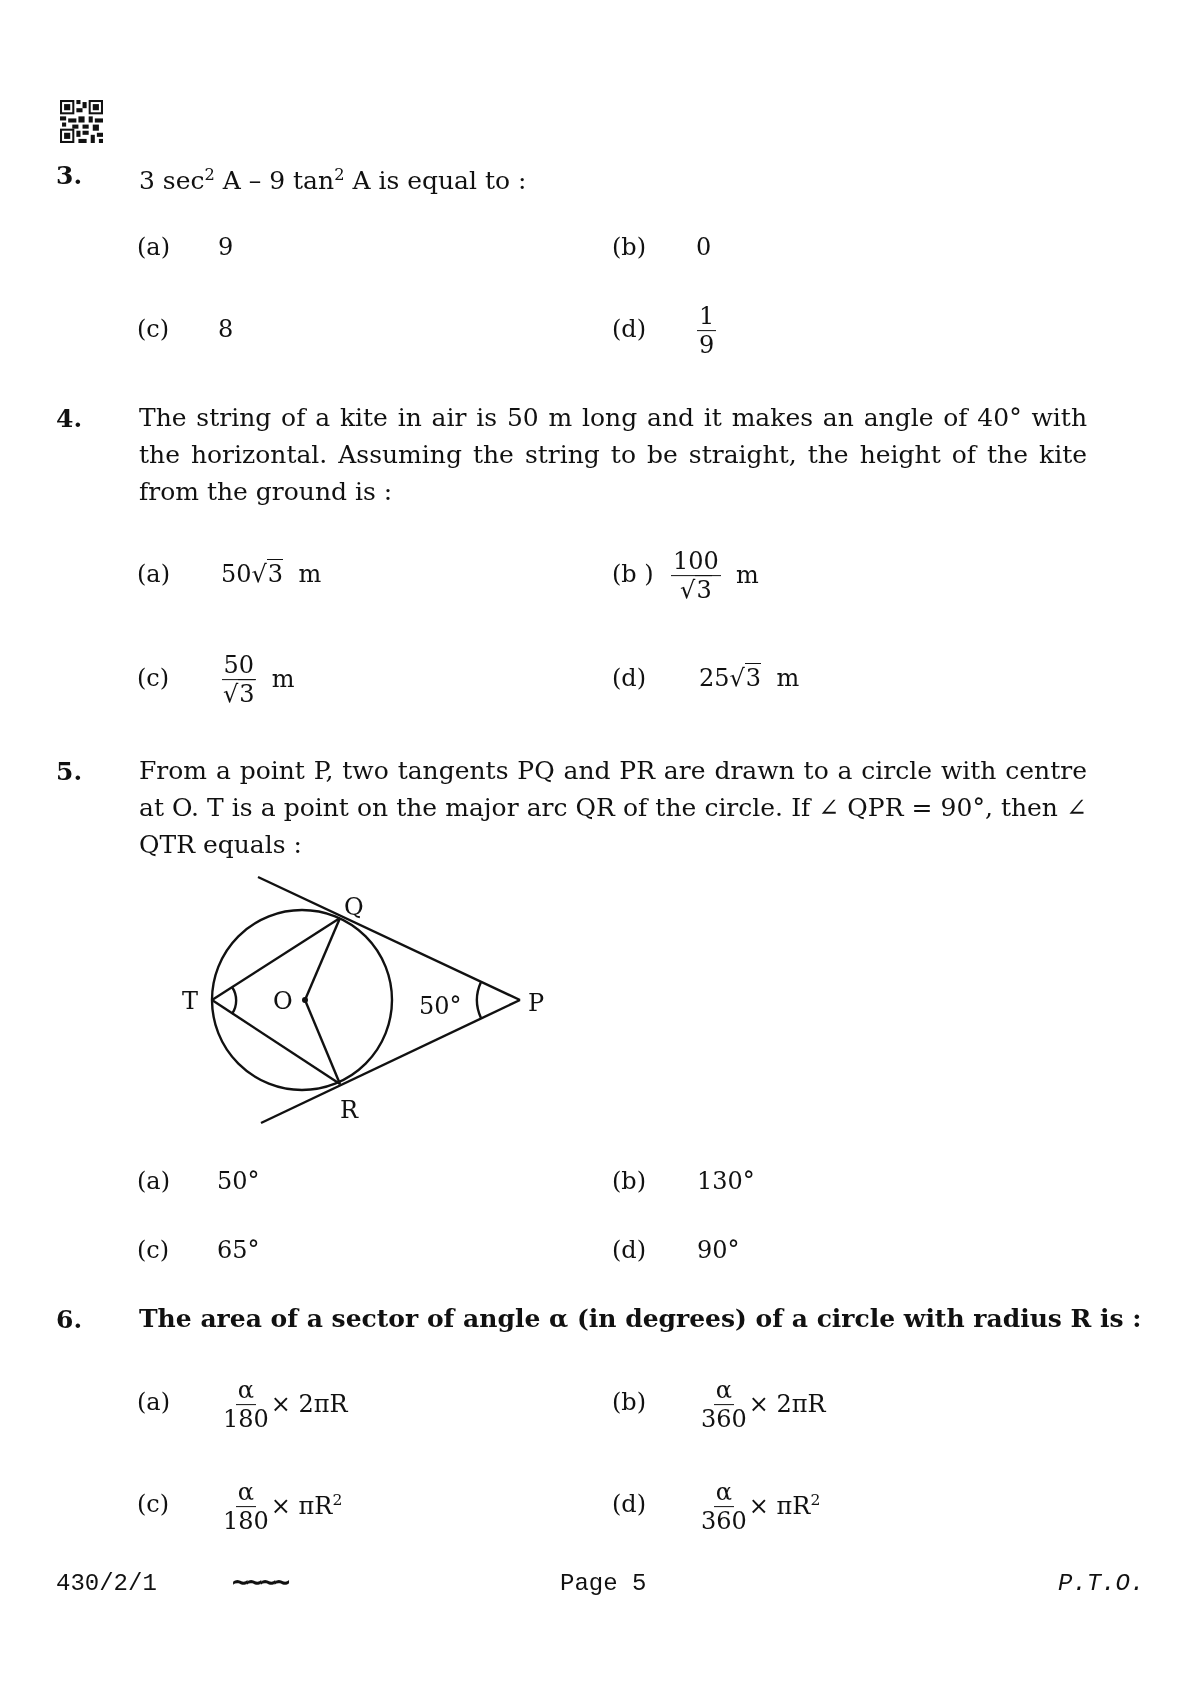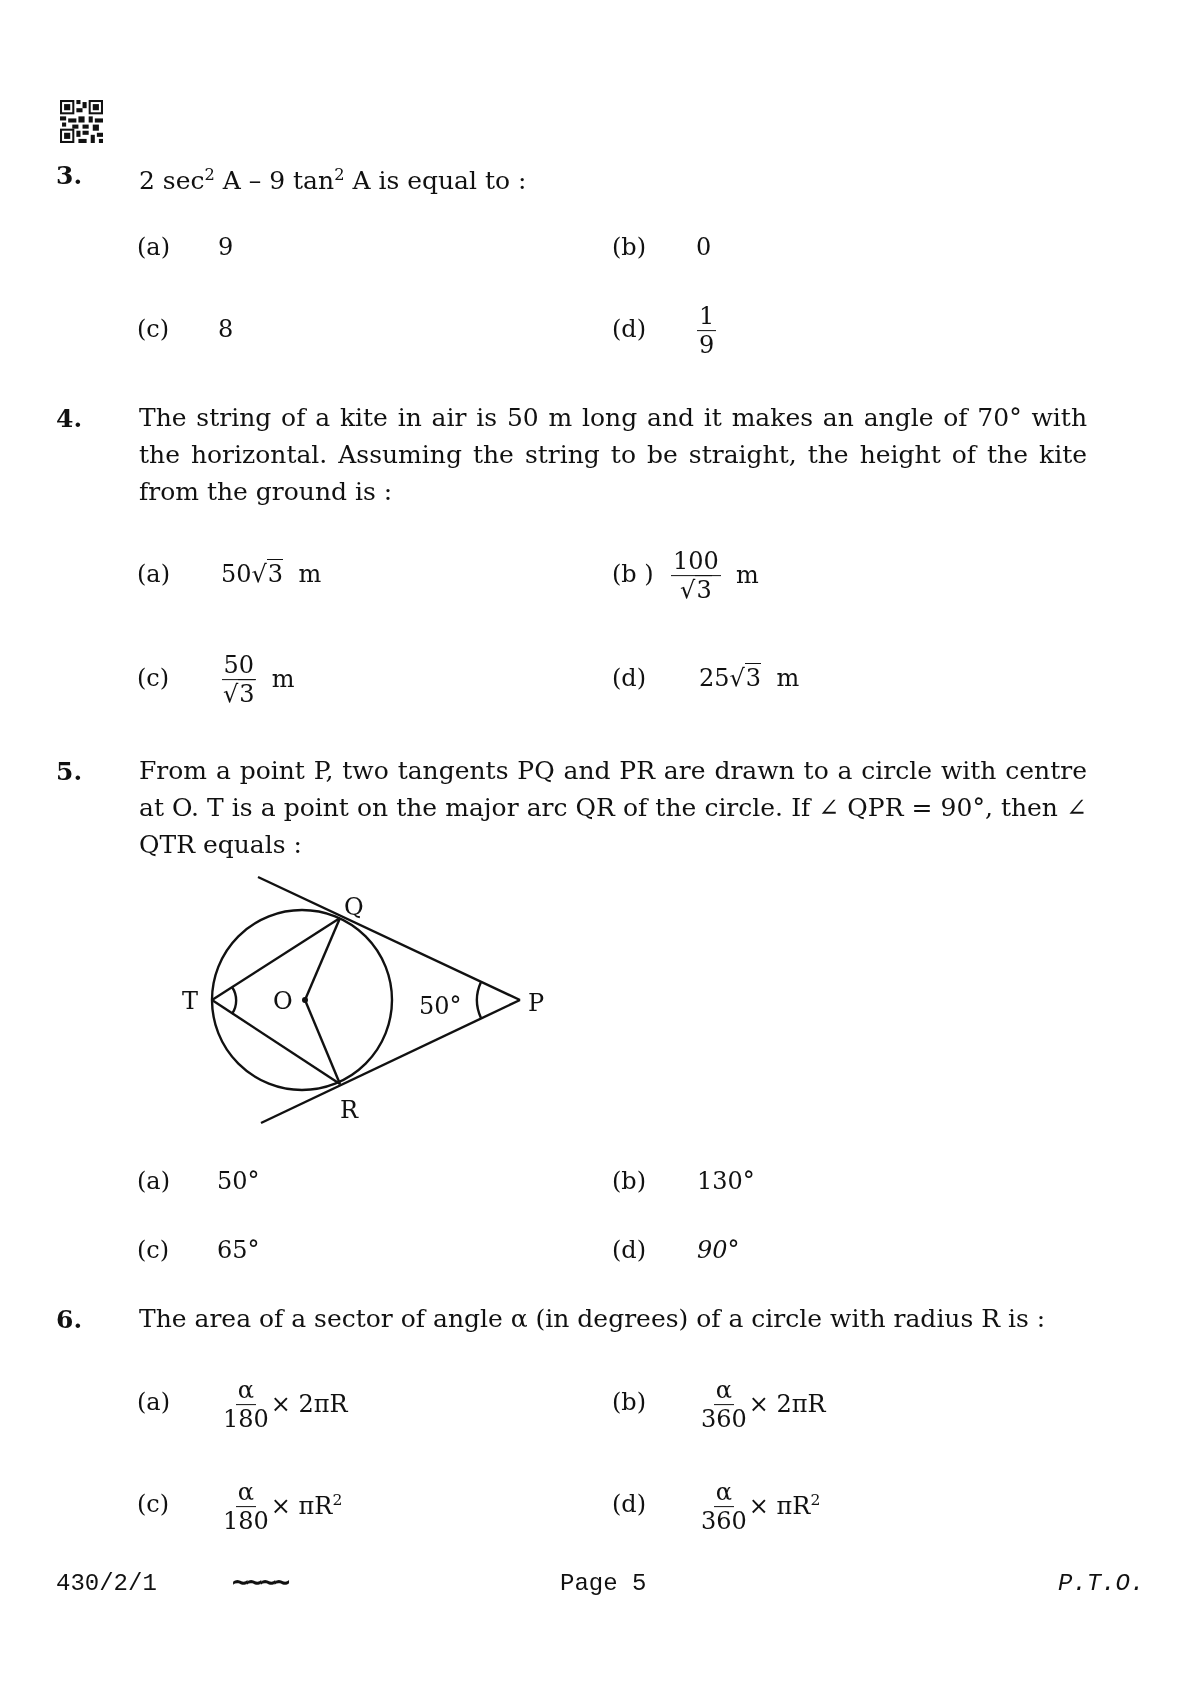--- a/index.html
+++ b/index.html
@@ -53,42 +53,42 @@
       <rect x="15" y="17" width="2" height="4"></rect>
     <rect x="18" y="16" width="3" height="2"></rect>
       <rect x="9" y="19" width="4" height="2"></rect>
       <rect x="19" y="19" width="2" height="2"></rect>
   </g>
 </svg>
 
 <div>
   <div class="abs qnum" style="left:56px;top:161px;">3.</div>
   <div class="abs qtext" style="left:139px;top:156px;">
-    <span>2 sec</span><sup>2</sup><span> A – 9 tan</span><sup>2</sup><span> A is equal to :</span>
+    <span>3 sec</span><sup>2</sup><span> A – 9 tan</span><sup>2</sup><span> A is equal to :</span>
   </div>
 
   <div class="abs opt-label cy" style="left:137px;top:247px;">(a)</div>
   <div class="abs opt-val cy" style="left:218px;top:247px;">9</div>
   <div class="abs opt-label cy" style="left:612px;top:247px;">(b)</div>
   <div class="abs opt-val cy" style="left:696px;top:247px;">0</div>
 
   <div class="abs opt-label cy" style="left:137px;top:329px;">(c)</div>
   <div class="abs opt-val cy" style="left:218px;top:329px;">8</div>
   <div class="abs opt-label cy" style="left:612px;top:329px;">(d)</div>
   <div class="abs opt-val cy" style="left:697px;top:331px;">
     <span class="frac">
         <span class="num">1</span>
         <span class="den">9</span>
       </span>
   </div>
 </div>
 
 <div>
   <div class="abs qnum" style="left:56px;top:404px;">4.</div>
-  <div class="abs qtext just" style="left:139px;top:399px;">The string of a kite in air is 50 m long and it makes an angle of 70° with the horizontal. Assuming the string to be straight, the height of the kite from the ground is :</div>
+  <div class="abs qtext just" style="left:139px;top:399px;">The string of a kite in air is 50 m long and it makes an angle of 40° with the horizontal. Assuming the string to be straight, the height of the kite from the ground is :</div>
 
   <div class="abs opt-label cy" style="left:137px;top:574px;">(a)</div>
   <div class="abs opt-val cy" style="left:221px;top:574px;">
     <span>50</span><span class="sqrt">√<span class="rad">3</span></span>&nbsp;&nbsp;<span>m</span>
   </div>
 
   <div class="abs opt-label cy" style="left:612px;top:574px;">(b )</div>
   <div class="abs opt-val cy" style="left:671px;top:576px;">
     <span class="frac">
         <span class="num">100</span>
@@ -138,26 +138,26 @@
   </svg>
 
   <div class="abs opt-label cy" style="left:137px;top:1181px;">(a)</div>
   <div class="abs opt-val cy" style="left:217px;top:1181px;">50°</div>
   <div class="abs opt-label cy" style="left:612px;top:1181px;">(b)</div>
   <div class="abs opt-val cy" style="left:697px;top:1181px;">130°</div>
 
   <div class="abs opt-label cy" style="left:137px;top:1250px;">(c)</div>
   <div class="abs opt-val cy" style="left:217px;top:1250px;">65°</div>
   <div class="abs opt-label cy" style="left:612px;top:1250px;">(d)</div>
-  <div class="abs opt-val cy" style="left:697px;top:1250px;font-style:italic;">90°</div>
+  <div class="abs opt-val cy" style="left:697px;top:1250px;">90°</div>
 </div>
 
 <div>
   <div class="abs qnum" style="left:56px;top:1305px;">6.</div>
-  <div class="abs qtext" style="left:139px;top:1300px;">The area of a sector of angle α (in degrees) of a circle with radius R is :</div>
+  <div class="abs qtext" style="left:139px;top:1300px;font-weight:bold;">The area of a sector of angle α (in degrees) of a circle with radius R is :</div>
 
   <div class="abs opt-label cy" style="left:137px;top:1402px;">(a)</div>
   <div class="abs opt-val cy" style="left:221px;top:1405px;">
     <span class="frac">
         <span class="num">α</span>
         <span class="den">180</span>
       </span><span>× 2πR</span>
   </div>
   <div class="abs opt-label cy" style="left:612px;top:1402px;">(b)</div>
   <div class="abs opt-val cy" style="left:699px;top:1405px;">

